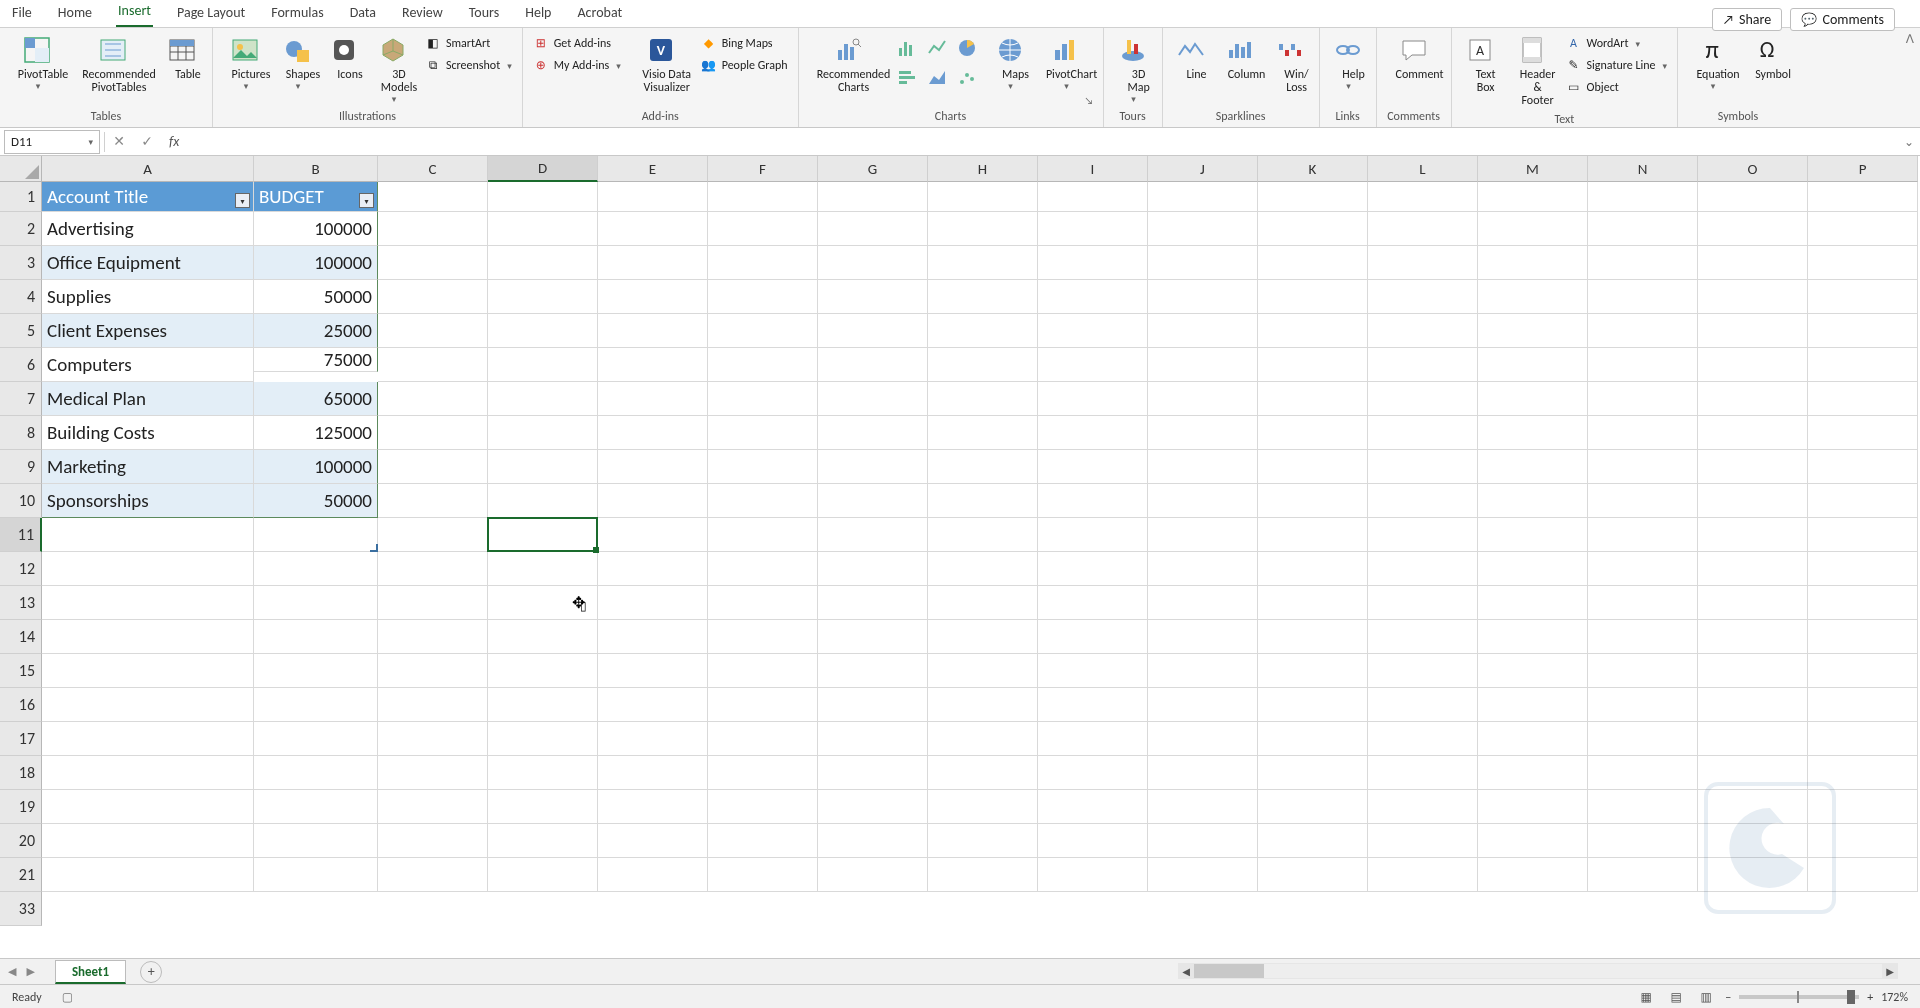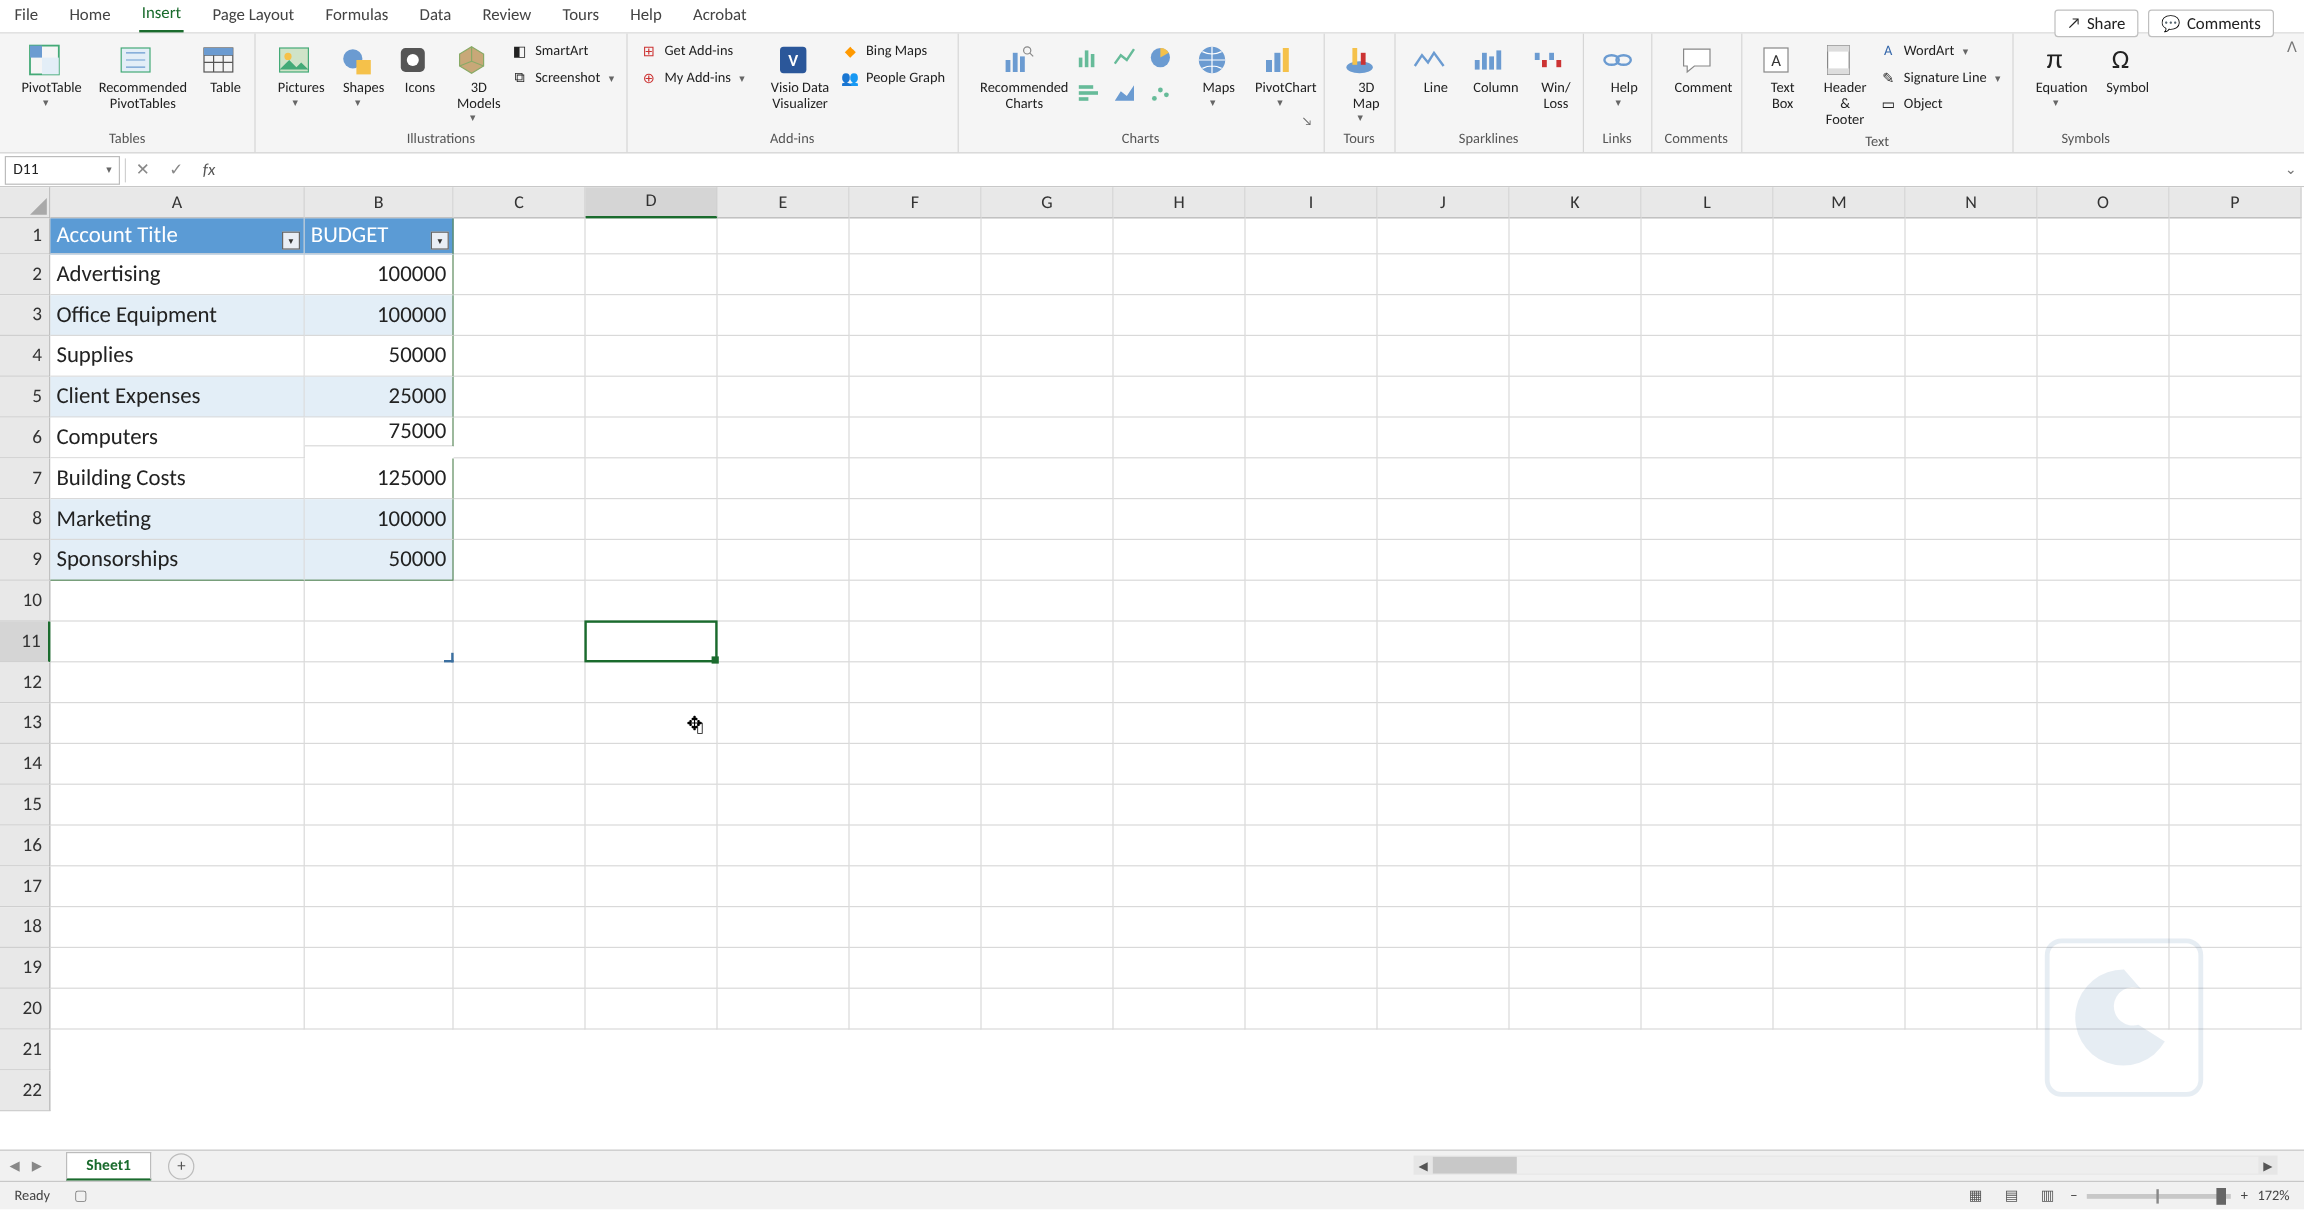--- a/index.html
+++ b/index.html
@@ -530,21 +530,21 @@
       <div class="rowhdr" style="height: 34px;">12</div>
       <div class="rowhdr" style="height: 34px;">13</div>
       <div class="rowhdr" style="height: 34px;">14</div>
       <div class="rowhdr" style="height: 34px;">15</div>
       <div class="rowhdr" style="height: 34px;">16</div>
       <div class="rowhdr" style="height: 34px;">17</div>
       <div class="rowhdr" style="height: 34px;">18</div>
       <div class="rowhdr" style="height: 34px;">19</div>
       <div class="rowhdr" style="height: 34px;">20</div>
       <div class="rowhdr" style="height: 34px;">21</div>
-      <div class="rowhdr" style="height: 34px;">22</div>
+      <div class="rowhdr" style="height: 34px;">33</div>
     </div>
   <div class="grid" id="grid">
       <div class="grow">
         <div class="gcell hdr-cell" style="width: 212px; height: 30px;">Account Title<div class="flt">▾</div></div>
         <div class="gcell hdr-cell tbl-border-r" style="width: 124px; height: 30px;">BUDGET<div class="flt">▾</div></div>
         <div class="gcell" style="width: 110px; height: 30px;"></div>
         <div class="gcell" style="width: 110px; height: 30px;"></div>
         <div class="gcell" style="width: 110px; height: 30px;"></div>
         <div class="gcell" style="width: 110px; height: 30px;"></div>
         <div class="gcell" style="width: 110px; height: 30px;"></div>
@@ -626,20 +626,38 @@
         <div class="gcell" style="width: 110px; height: 34px;"></div>
         <div class="gcell" style="width: 110px; height: 34px;"></div>
         <div class="gcell" style="width: 110px; height: 34px;"></div>
         <div class="gcell" style="width: 110px; height: 34px;"></div>
         <div class="gcell" style="width: 110px; height: 34px;"></div>
         <div class="gcell" style="width: 110px; height: 34px;"></div>
       </div>
       <div class="grow">
         <div class="gcell band1" style="width: 212px; height: 34px;">Computers</div>
         <div class="gcell band1 num tbl-border-r" style="width: 124px; height: 24px;">75000</div>
+        <div class="gcell" style="width: 110px; height: 34px;"></div>
+        <div class="gcell" style="width: 110px; height: 34px;"></div>
+        <div class="gcell" style="width: 110px; height: 34px;"></div>
+        <div class="gcell" style="width: 110px; height: 34px;"></div>
+        <div class="gcell" style="width: 110px; height: 34px;"></div>
+        <div class="gcell" style="width: 110px; height: 34px;"></div>
+        <div class="gcell" style="width: 110px; height: 34px;"></div>
+        <div class="gcell" style="width: 110px; height: 34px;"></div>
+        <div class="gcell" style="width: 110px; height: 34px;"></div>
+        <div class="gcell" style="width: 110px; height: 34px;"></div>
+        <div class="gcell" style="width: 110px; height: 34px;"></div>
+        <div class="gcell" style="width: 110px; height: 34px;"></div>
+        <div class="gcell" style="width: 110px; height: 34px;"></div>
+        <div class="gcell" style="width: 110px; height: 34px;"></div>
+      </div>
+      <div class="grow">
+        <div class="gcell band0" style="width: 212px; height: 34px;">Medical Plan</div>
+        <div class="gcell band0 num tbl-border-r" style="width: 124px; height: 34px;">65000</div>
         <div class="gcell" style="width: 110px; height: 34px;"></div>
         <div class="gcell" style="width: 110px; height: 34px;"></div>
         <div class="gcell" style="width: 110px; height: 34px;"></div>
         <div class="gcell" style="width: 110px; height: 34px;"></div>
         <div class="gcell" style="width: 110px; height: 34px;"></div>
         <div class="gcell" style="width: 110px; height: 34px;"></div>
         <div class="gcell" style="width: 110px; height: 34px;"></div>
         <div class="gcell" style="width: 110px; height: 34px;"></div>
         <div class="gcell" style="width: 110px; height: 34px;"></div>
         <div class="gcell" style="width: 110px; height: 34px;"></div>

